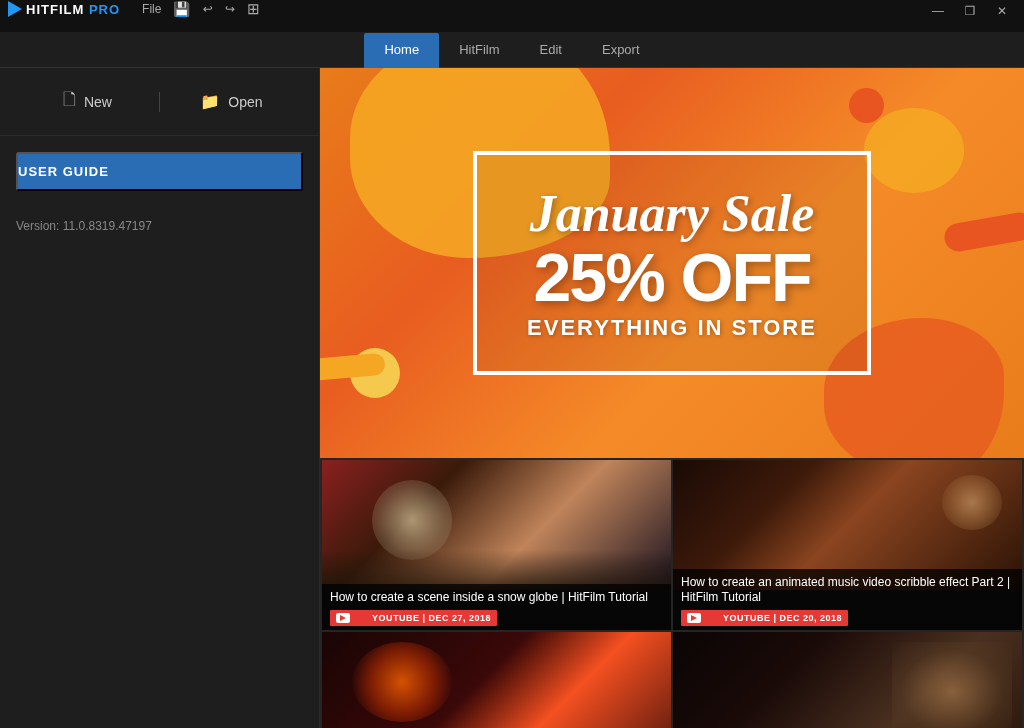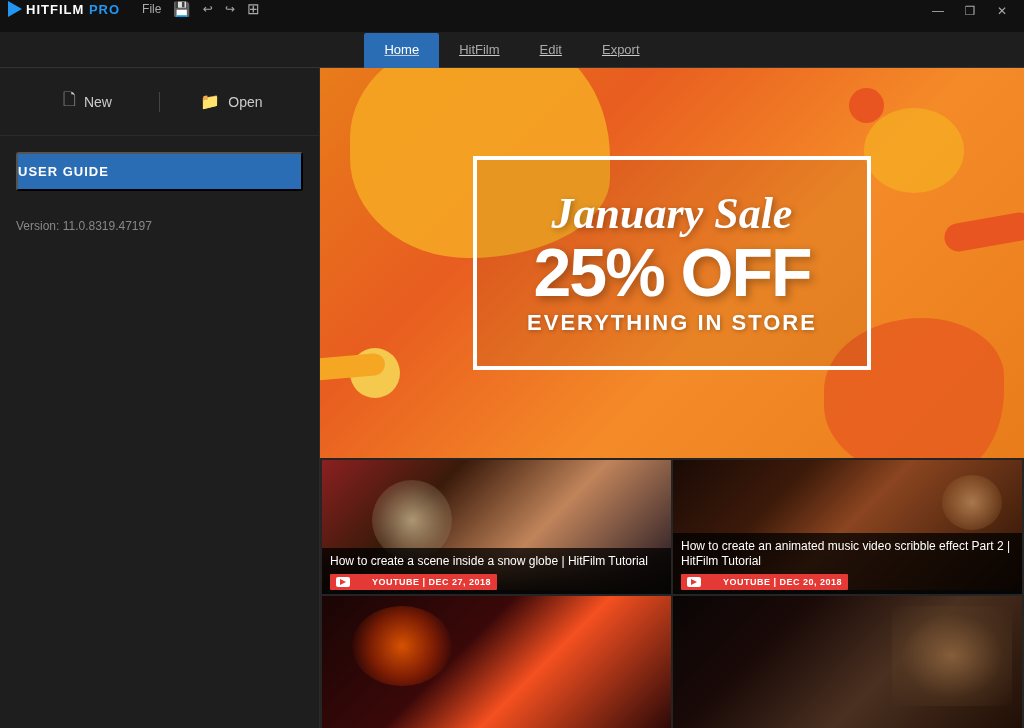--- a/index.html
+++ b/index.html
@@ -79,21 +79,20 @@
       align-items: center;
       border-bottom: 1px solid #333;
     }
 
     .nav-tabs {
       display: flex;
       align-items: stretch;
       flex: 1;
       justify-content: center;
       gap: 0;
-      text-decoration: underline;
     }
     .nav-tab {
       padding: 0 20px;
       height: 36px;
       display: flex;
       align-items: center;
       font-size: 13px;
       color: #aaa;
       cursor: pointer;
       border-bottom: 3px solid transparent;
@@ -257,21 +256,21 @@
 
     .sale-box {
       position: relative;
       z-index: 2;
       border: 4px solid white;
       padding: 30px 50px;
       text-align: center;
       background: rgba(0,0,0,0.05);
     }
     .sale-title {
-      font-size: 44px;
+      font-size: 52px;
       color: white;
       font-family: 'Georgia', cursive, serif;
       font-style: italic;
       text-shadow: 2px 2px 6px rgba(0,0,0,0.3);
       line-height: 1.1;
       font-weight: bold;
     }
     .sale-percent {
       font-size: 68px;
       font-weight: 900;
@@ -292,21 +291,21 @@
     
     .video-grid {
       display: grid;
       grid-template-columns: 1fr 1fr;
       gap: 2px;
       padding: 2px;
     }
 
     .video-card {
       position: relative;
-      height: 134px;
+      height: 170px;
       background: #1a1a1a;
       overflow: hidden;
       cursor: pointer;
     }
 
     
     .video-thumb-1 {
       background: linear-gradient(135deg, #8b2020 0%, #3a1a0a 30%, #c0845a 60%, #1a1220 100%);
       width: 100%; height: 100%;
       position: relative;

